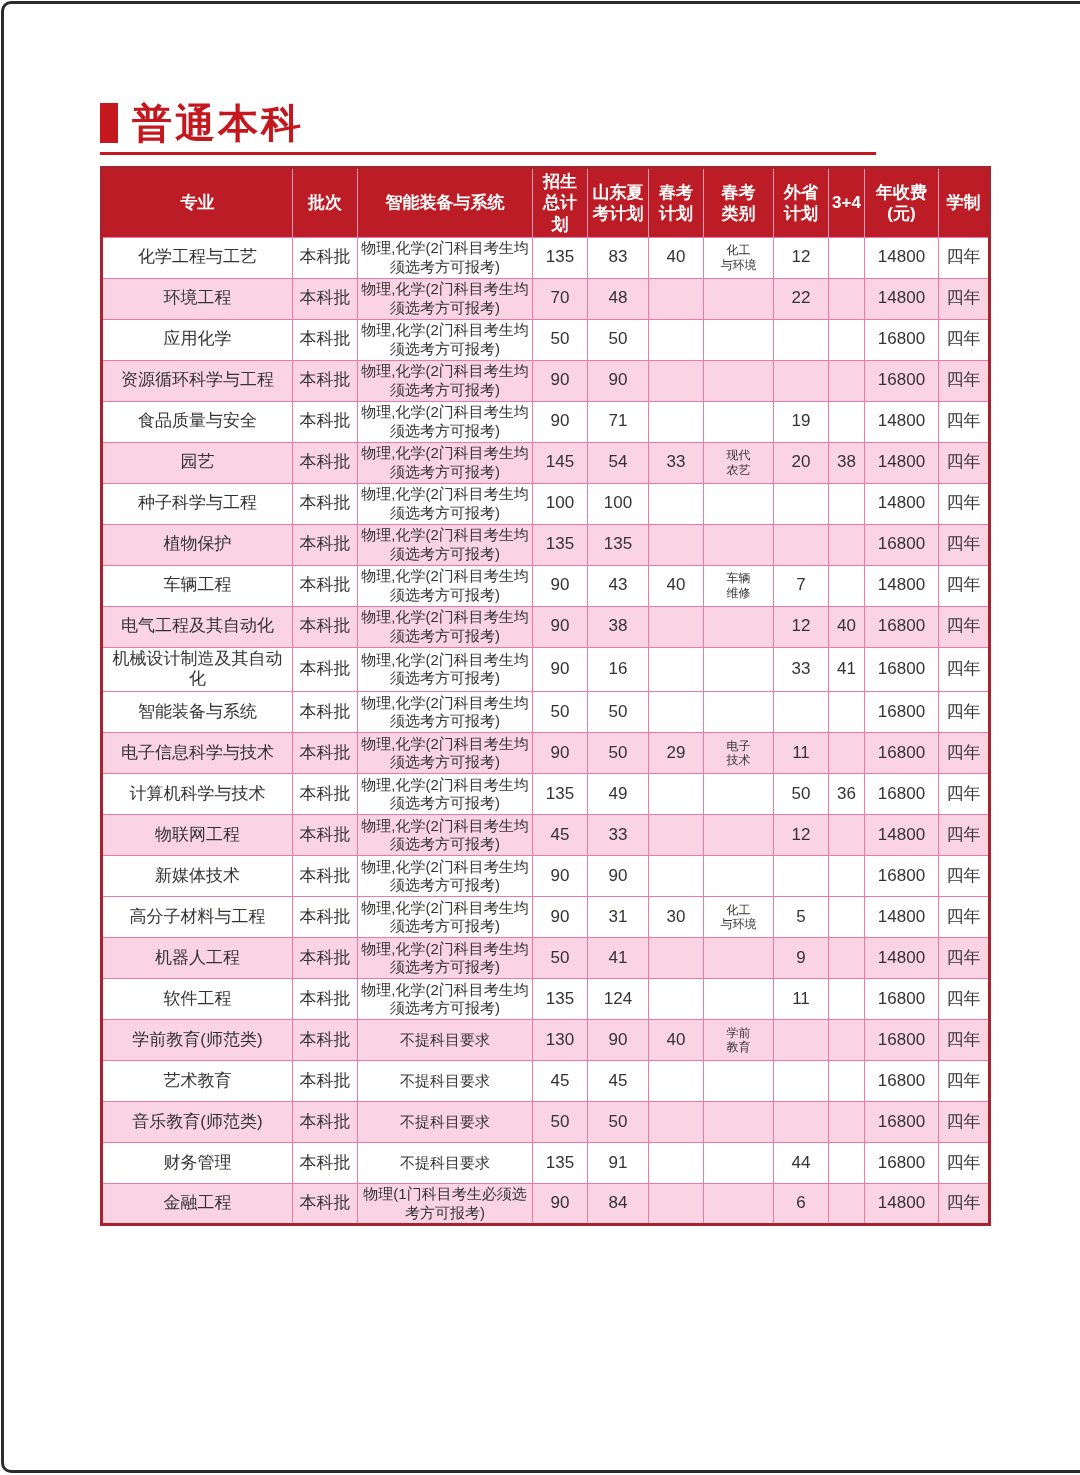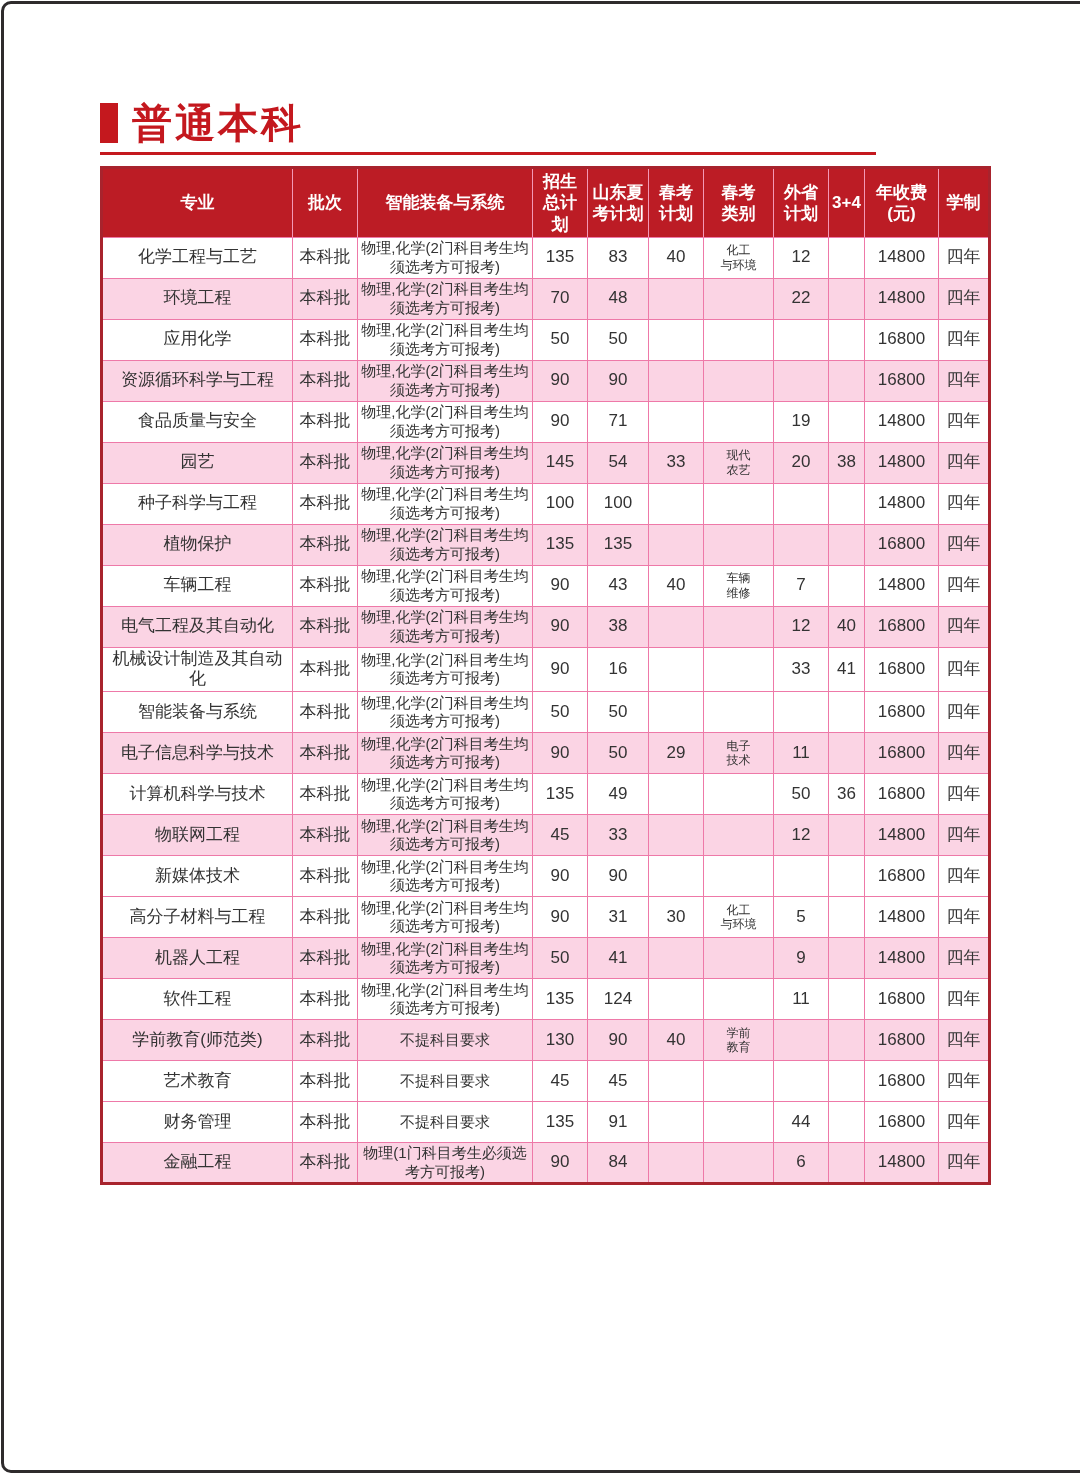--- a/index.html
+++ b/index.html
@@ -433,20 +433,33 @@
           <td>不提科目要求</td>
           <td>45</td>
           <td>45</td>
           <td></td>
           <td></td>
           <td></td>
           <td></td>
           <td>16800</td>
           <td>四年</td>
         </tr>
+        <tr class="pink">
+          <td>音乐教育(师范类)</td>
+          <td>本科批</td>
+          <td>不提科目要求</td>
+          <td>50</td>
+          <td>50</td>
+          <td></td>
+          <td></td>
+          <td></td>
+          <td></td>
+          <td>16800</td>
+          <td>四年</td>
+        </tr>
         <tr>
           <td>财务管理</td>
           <td>本科批</td>
           <td>不提科目要求</td>
           <td>135</td>
           <td>91</td>
           <td></td>
           <td></td>
           <td>44</td>
           <td></td>

